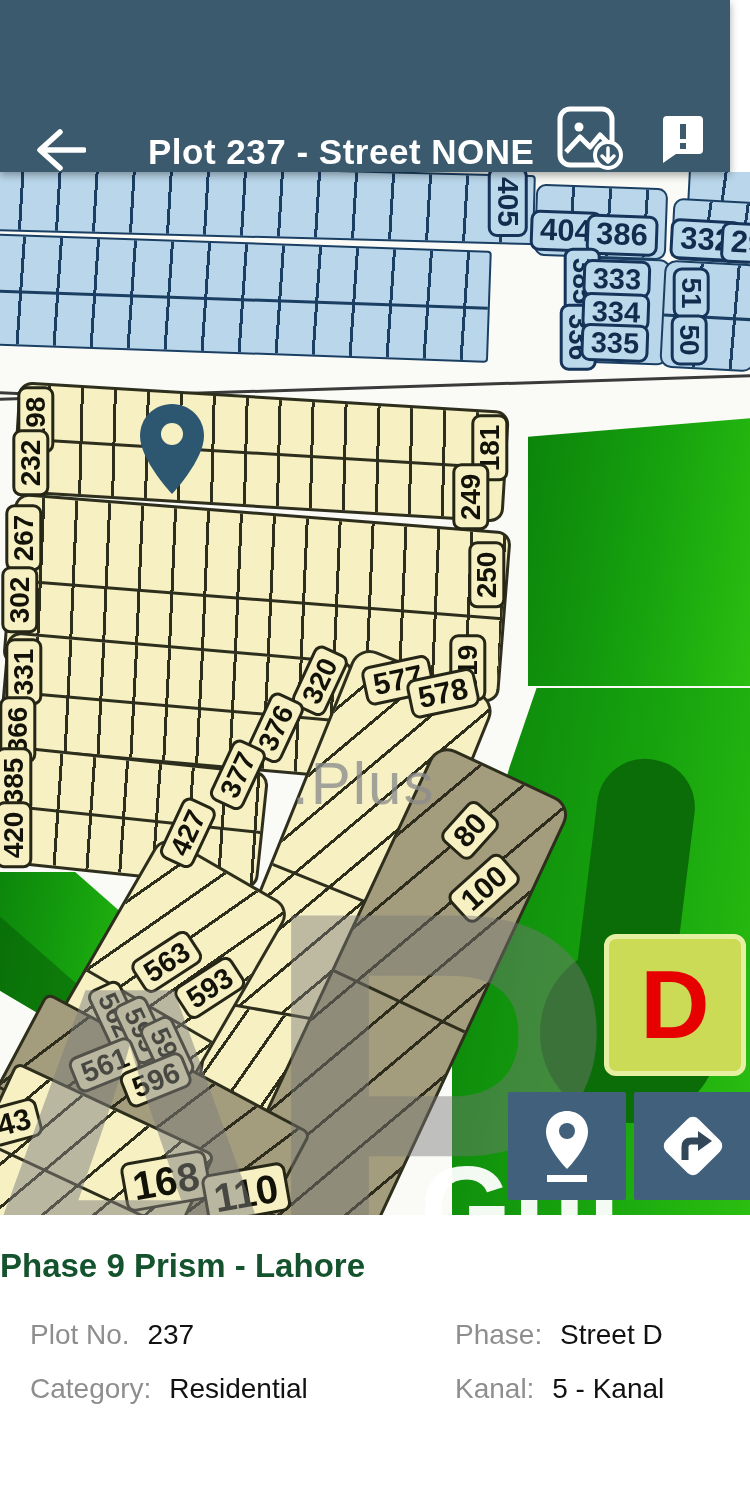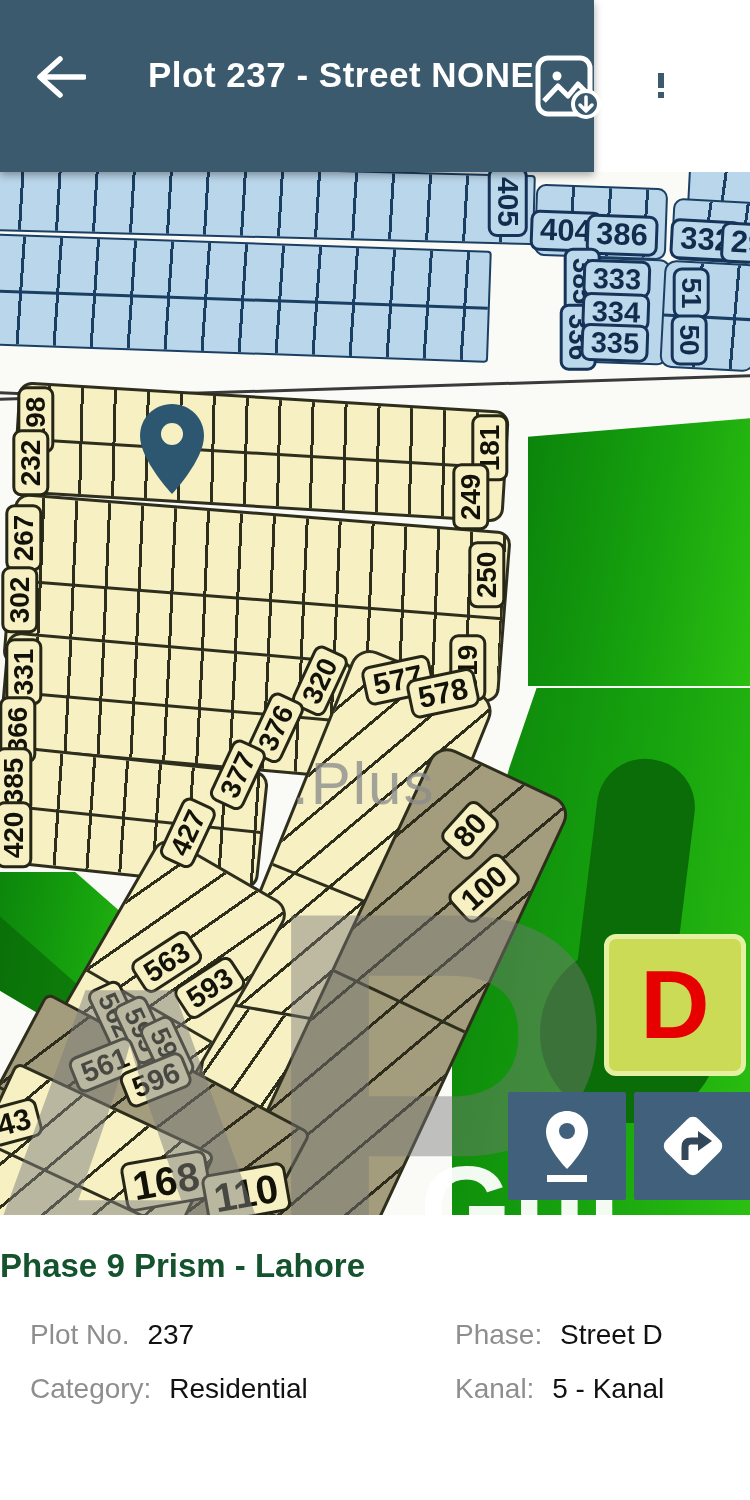--- a/index.html
+++ b/index.html
@@ -1,21 +1,21 @@
 <!DOCTYPE html>
 <html><head>
 <meta charset="utf-8">
 <style>
   * { margin:0; padding:0; box-sizing:border-box; }
   html,body { width:750px; background:#ffffff; font-family:"Liberation Sans", sans-serif; }
   .screen { position:relative; width:750px; height:1500px; overflow:hidden; background:#fff; }
 
   
-  .appbar { position:absolute; left:0; top:0; width:594px; height:172px; background:#3b5a6e;
-            display:flex; align-items:flex-start; padding:55px 26px 0 34px; z-index:50;
+  .appbar { position:absolute; left:0; top:0; width:730px; height:172px; background:#3b5a6e;
+            display:flex; align-items:flex-end; padding:55px 26px 0 34px; z-index:50;
             box-shadow:0 3px 8px rgba(0,0,0,.35); }
   .appbar .back { width:52px; height:44px; flex:0 0 auto; cursor:pointer; }
   .appbar .title { color:#fff; font-size:35px; font-weight:700; margin-left:62px; letter-spacing:.5px; white-space:nowrap; }
   .appbar .actions { margin-left:auto; display:flex; align-items:center; gap:36px; }
 
   
   .map { position:absolute; left:0; top:172px; width:750px; height:1043px; overflow:hidden;
          background:#fafaf6; }
 
   .green { position:absolute; z-index:1; background:linear-gradient(100deg,#0b830b 0%,#17a30e 55%,#2cc011 100%); }

